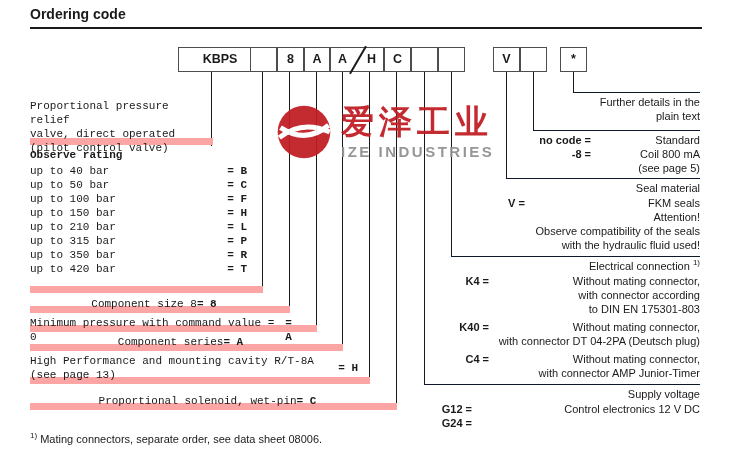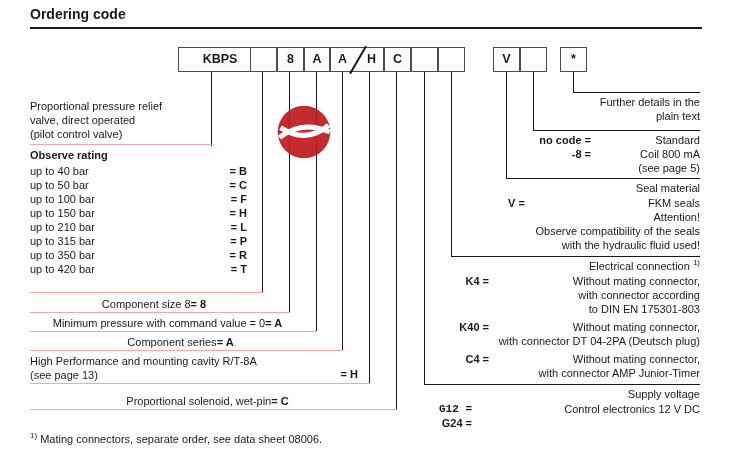--- a/index.html
+++ b/index.html
@@ -11,21 +11,21 @@
   .b { font-weight:bold; }
   .title { position:absolute; left:30px; top:7px; font-size:14px; font-weight:bold; }
   .title-rule { position:absolute; left:30px; top:27px; width:672px; height:2px; background:#1a1a1a; }
   .code-box { position:absolute; top:47px; height:25px; border:1px solid #4d4d4d; background:#fff;
               text-align:center; font-weight:bold; font-size:12.5px; line-height:23px; }
   .slash { position:absolute; left:26px; top:-4px; width:2px; height:32px; background:#1a1a1a;
            transform:rotate(30deg); }
   .ab-a { position:absolute; left:7px; top:0; }
   .ab-h { position:absolute; right:7px; top:0; }
   .vline { position:absolute; width:1px; background:#1a1a1a; }
-  .lblock { position:absolute; border-bottom:1px solid #fca5a5; padding-top:2px; }
+  .lblock { position:absolute; border-bottom:7px solid #fca5a5; padding-top:2px;font-family:Liberation Mono, monospace; }
   .rblock { position:absolute; border-top:1px solid #0f172a; text-align:right; padding-top:2px; }
   .lrow { display:flex; justify-content:center; padding-right:12px; height:14px; }
   .prow { display:flex; justify-content:space-between; padding-right:16px; height:14px; }
   .rrow { position:relative; height:14px; }
   .rlabel { position:absolute; font-weight:bold; top:0; }
   .rheading { font-weight:normal; height:15px; }
   sup { font-size:8px; vertical-align:super; line-height:0; }
   .gap4 { margin-top:4px; }
   .wm { position:absolute; left:276px; top:104px; display:flex; align-items:flex-start; gap:9px; opacity:.93; }
   .wm-cn { font-size:33px; font-weight:bold; color:#c01c22; letter-spacing:5px; line-height:36px;
@@ -171,27 +171,31 @@
     <div class="rrow"><span>with connector according</span></div>
     <div class="rrow"><span>to DIN EN 175301-803</span></div>
     <div class="rrow gap4"><span class="rlabel" style="left:0;width:38px;text-align:right;">K40 =</span><span>Without mating connector,</span></div>
     <div class="rrow"><span>with connector DT 04-2PA (Deutsch plug)</span></div>
     <div class="rrow gap4"><span class="rlabel" style="left:0;width:38px;text-align:right;">C4 =</span><span>Without mating connector,</span></div>
     <div class="rrow"><span>with connector AMP Junior-Timer</span></div>
   </div>
 
   <div class="rblock" style="left:424px;top:384px;width:276px;height:48px;">
     <div class="rheading">Supply voltage</div>
-    <div class="rrow"><span class="rlabel" style="left:0;width:48px;text-align:right;font-family:Liberation Mono, monospace;">G12 =</span><span>Control electronics 12 V DC</span></div>
+    <div class="rrow"><span class="rlabel" style="left:0;width:48px;text-align:right;">G12 =</span><span>Control electronics 12 V DC</span></div>
     <div class="rrow"><span class="rlabel" style="left:0;width:48px;text-align:right;">G24 =</span></div>
   </div>
 
   <div class="wm">
     <span>
       <svg width="56" height="56" viewBox="0 0 100 100">
         <circle cx="50" cy="50" r="47" fill="#c01c22"></circle>
         <path d="M6,60 Q46,28 96,50" stroke="#ffffff" stroke-width="9" fill="none"></path>
         <path d="M8,42 Q54,72 94,38" stroke="#ffffff" stroke-width="9" fill="none"></path>
       </svg>
     </span>
+    <span>
+      <div class="wm-cn">爱泽工业</div>
+      <div class="wm-en">IZE INDUSTRIES</div>
+    </span>
   </div>
 
 </div>
 
 </body></html>

